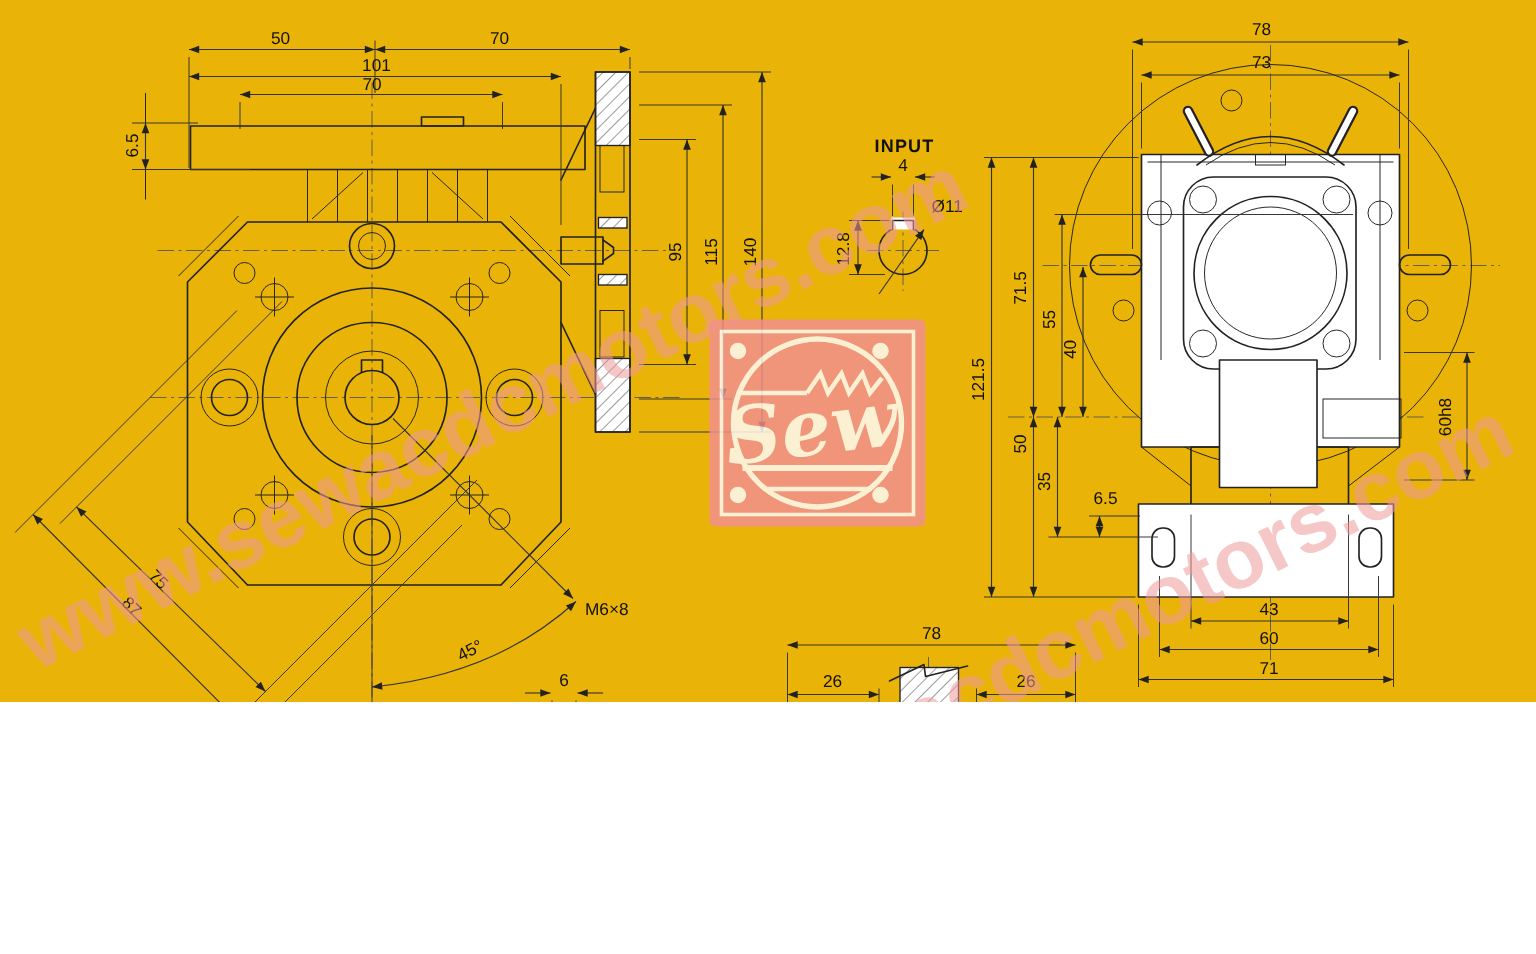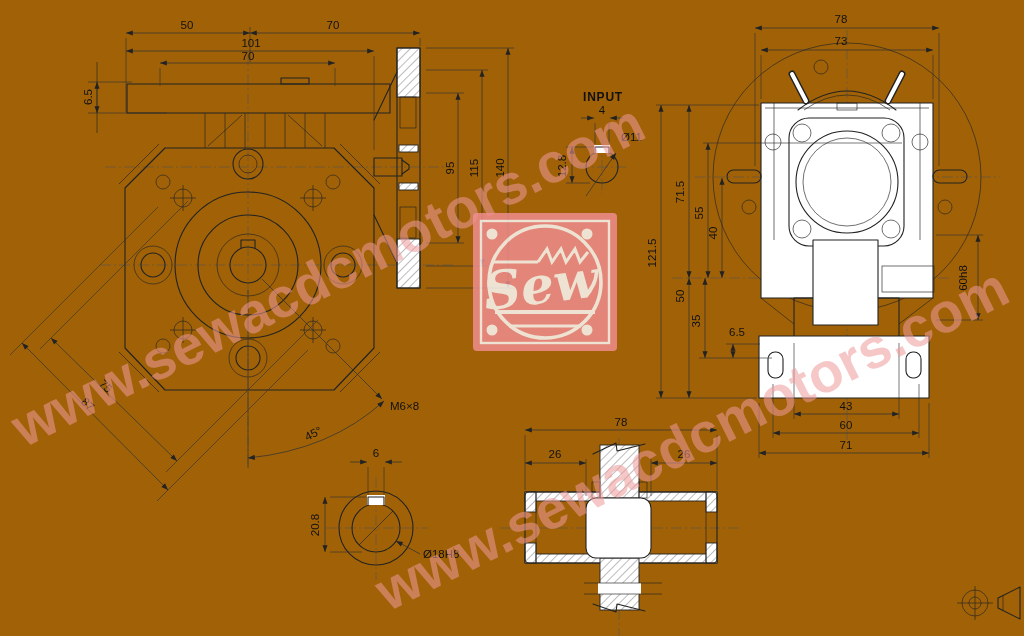--- a/index.html
+++ b/index.html
@@ -1,16 +1,16 @@
 <!DOCTYPE html>
 <html><head>
 <meta charset="utf-8">
 <style>
   html,body{margin:0;padding:0;background:#ffffff;}
-  .page{position:relative;width:1024px;height:636px;background:#a16207;overflow:hidden;
+  .page{position:relative;width:1024px;height:468px;background:#eab308;overflow:hidden;
         font-family:"Liberation Sans",sans-serif;}
   svg{display:block}
   .ln{stroke:#222;stroke-width:1.1;fill:none;stroke-linejoin:round;stroke-linecap:round}
   .lnf{stroke:#222;stroke-width:1.1;fill:#fff;stroke-linejoin:round}
   .tn{stroke:#222;stroke-width:.65;fill:none}
   .ext{stroke:#333;stroke-width:.65;fill:none}
   .dim{stroke:#333;stroke-width:.75;fill:none;marker-start:url(#ar);marker-end:url(#ar)}
   .ldr{stroke:#333;stroke-width:.75;fill:none;marker-end:url(#ar)}
   .cl{stroke:#555;stroke-width:.6;fill:none;stroke-dasharray:11 3 2 3}
   .hat{fill:url(#h);stroke:#222;stroke-width:.9}

